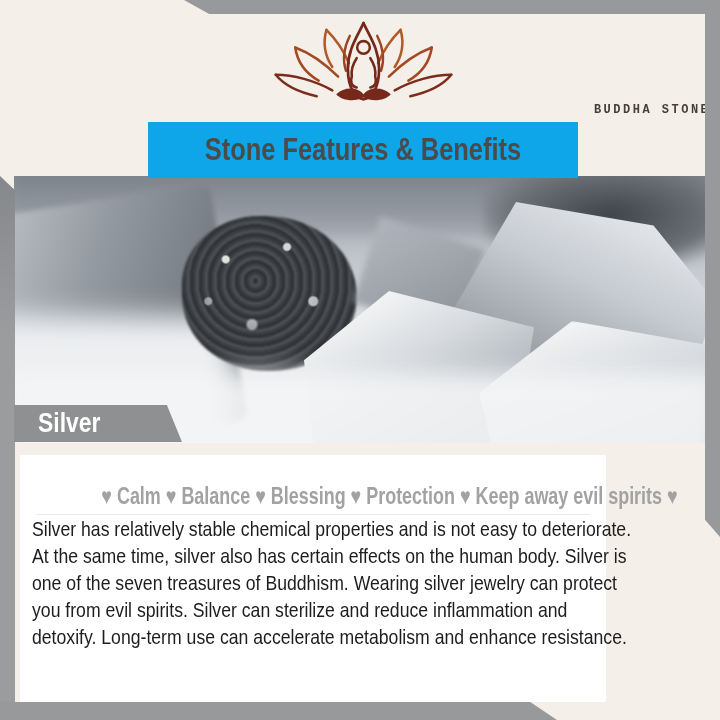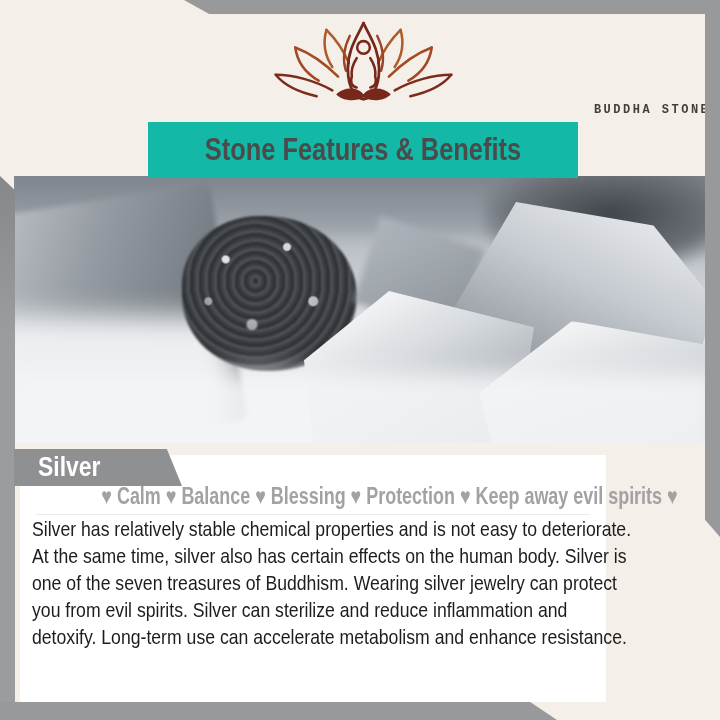--- a/index.html
+++ b/index.html
@@ -19,21 +19,21 @@
     clip-path:polygon(0 0,100% 2.7%,100% 100%,0 100%);}
   .ribbon-bottom{left:0;top:702px;width:557px;height:18px;
     clip-path:polygon(0 0,95.2% 0,100% 100%,0 100%);}
   
   .logo{position:absolute;left:266px;top:18px;width:195px;height:94px;z-index:2;}
   .brand{position:absolute;left:0;right:0;top:103px;text-align:right;z-index:2;
     font-family:Liberation Mono, monospace;font-size:12px;font-weight:bold;
     letter-spacing:2.5px;color:#453e39;}
   
   .banner{position:absolute;left:148px;top:122px;width:430px;height:56px;
-    background:#14b8a6;z-index:6;display:flex;align-items:center;justify-content:center;}
+    background:#0ea5e9;z-index:6;display:flex;align-items:center;justify-content:center;}
   .banner-title{font-size:31px;font-weight:bold;color:#4b4b4b;white-space:nowrap;
     transform:scaleX(0.82);transform-origin:center;}
   
   .photo{position:absolute;left:14px;top:176px;width:691px;height:267px;overflow:hidden;z-index:1;
     background:linear-gradient(180deg,#9aa0a8 0%,#c6cad0 35%,#e2e4e7 65%,#f1f2f3 100%);}
   .photo div{position:absolute;}
   .ph-topdark{left:-10px;top:-14px;width:711px;height:72px;
     background:linear-gradient(180deg,#6f757d,#9aa0a8);filter:blur(8px);opacity:.8;}
   .ph-trdark{left:470px;top:-6px;width:230px;height:100px;
     background:radial-gradient(ellipse at 55% 45%,#3f444b 0%,#6b7077 55%,rgba(154,160,168,0) 78%);
@@ -62,21 +62,21 @@
     background:linear-gradient(150deg,#ffffff 8%,#d6dade 45%,#9fa5ac 85%);
     clip-path:polygon(8% 42%,42% 0,100% 22%,92% 100%,12% 96%);filter:blur(.4px);}
   .ph-rbright{left:465px;top:145px;width:245px;height:150px;
     background:linear-gradient(160deg,#ffffff 0%,#d0d4d9 55%,#aab0b6 100%);
     clip-path:polygon(0 48%,38% 0,100% 18%,100% 100%,8% 100%);filter:blur(.8px);}
   .ph-botwhite{left:-10px;top:196px;width:715px;height:95px;background:#f4f5f6;
     filter:blur(11px);opacity:.9;}
   
   .stone-label{position:absolute;left:14px;top:405px;width:168px;height:37px;z-index:5;
     background:#8f9092;clip-path:polygon(0 0,91% 0,100% 100%,0 100%);
-    display:flex;align-items:center;margin-top:44px;}
+    display:flex;align-items:center;}
   .stone-label span{font-size:27px;font-weight:bold;color:#ffffff;margin-left:24px;
     transform:scaleX(0.85);transform-origin:left center;white-space:nowrap;}
   
   .panel{position:absolute;left:20px;top:455px;width:586px;height:247px;background:#ffffff;z-index:3;}
   .tagline{position:absolute;top:28px;left:0;right:0;text-align:center;}
   .tagline span{display:inline-block;font-size:23px;font-weight:bold;color:#a2a2a2;
     white-space:nowrap;transform:scaleX(0.78);transform-origin:center;}
   .divider{position:absolute;top:59px;left:16px;right:16px;height:1px;background:#eceae6;}
   .para{position:absolute;top:60px;left:12px;}
   .para div{font-size:21px;line-height:27px;color:#1d1d1d;white-space:nowrap;

